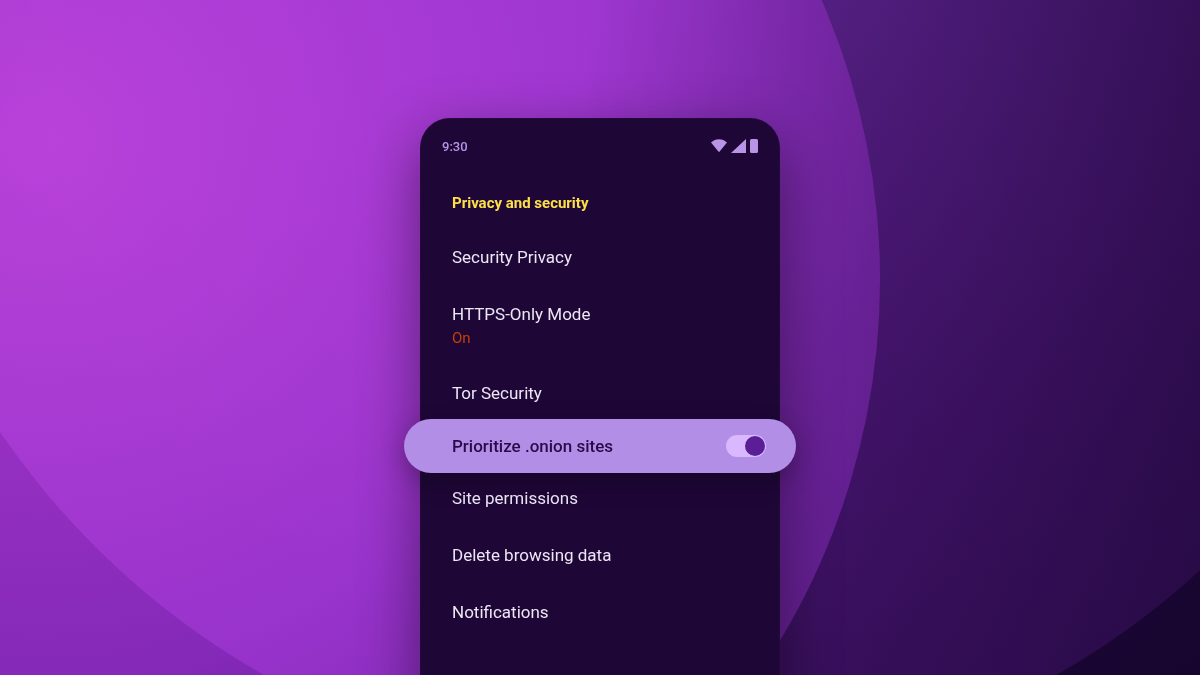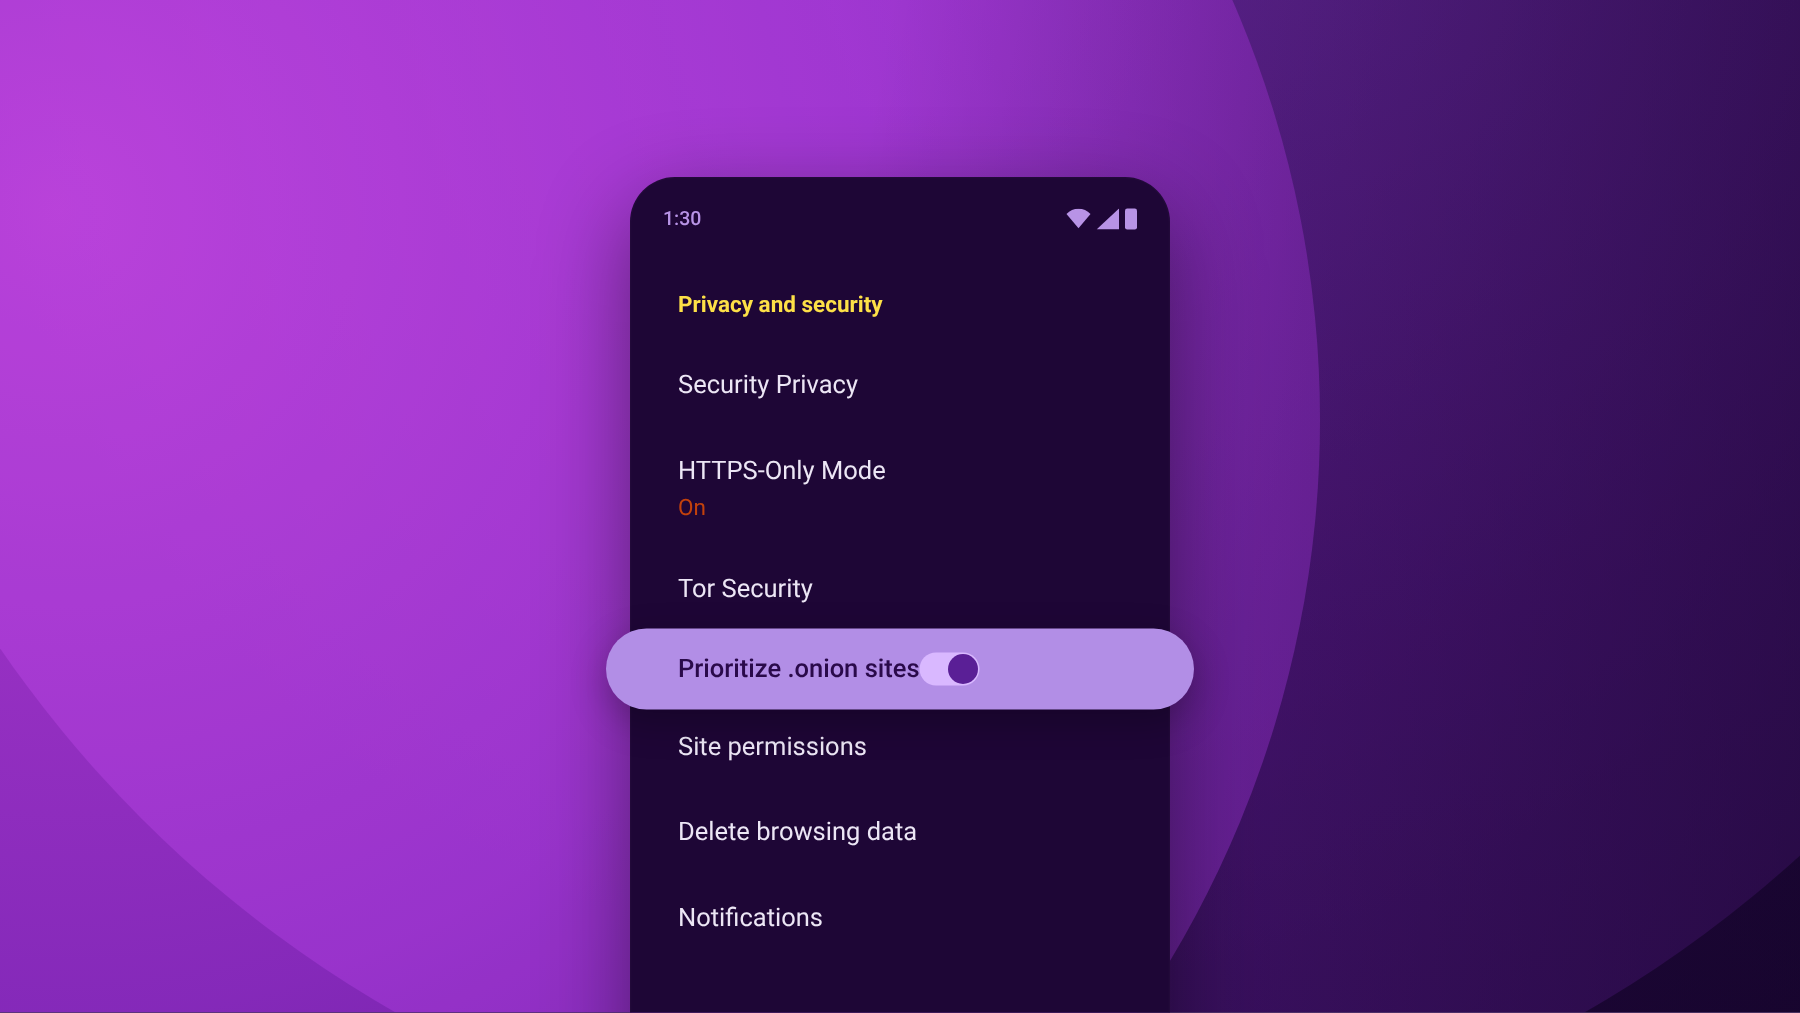--- a/index.html
+++ b/index.html
@@ -99,20 +99,21 @@
   
   .highlight-row {
     position: relative;
     left: -16px;
     width: calc(100% + 32px);
     background: #b28ee6;
     border-radius: 28px;
     padding: 16px 30px 16px 48px;
     display: flex;
     align-items: center;
+    justify-content: space-between;
     color: #2a0a4a;
     font-size: 17px;
     font-weight: 500;
     box-shadow: 0 8px 24px rgba(0,0,0,0.25);
     cursor: pointer;
   }
   .toggle {
     width: 40px; height: 22px;
     border-radius: 11px;
     background: #d9b8ff;
@@ -129,21 +130,21 @@
 </style>
 </head>
 <body>
 
 <div class="bg"></div>
 <div class="shade"></div>
 
 <div class="phone">
 
   <div class="statusbar">
-    <span>1:30</span>
+    <span>9:30</span>
     <div class="status-icons">
       <svg width="18" height="14" viewBox="0 0 18 14">
         <path d="M9 13.2 L1 3.6 C3.2 1.4 5.9 0.2 9 0.2 C12.1 0.2 14.8 1.4 17 3.6 Z" fill="#b893e6"></path>
       </svg>
       <svg width="16" height="14" viewBox="0 0 16 14">
         <path d="M0 14 L15 14 L15 0 Z" fill="#b893e6"></path>
       </svg>
       <span class="batt"></span>
     </div>
   </div>

